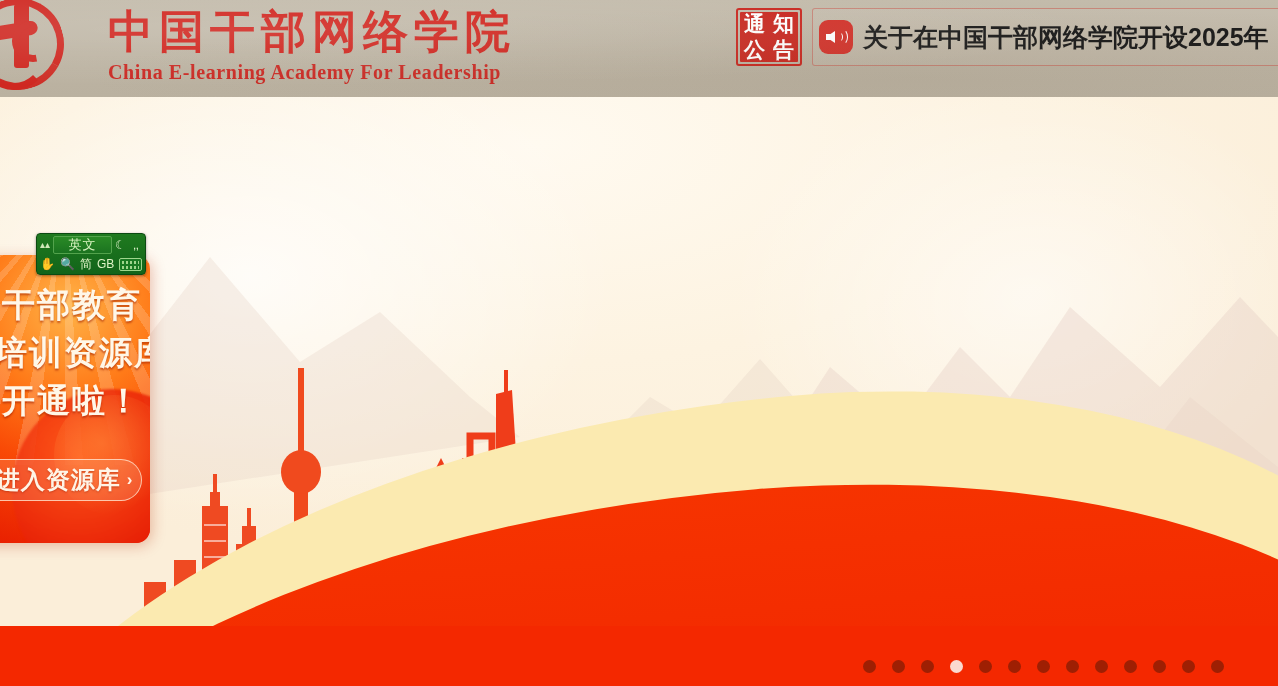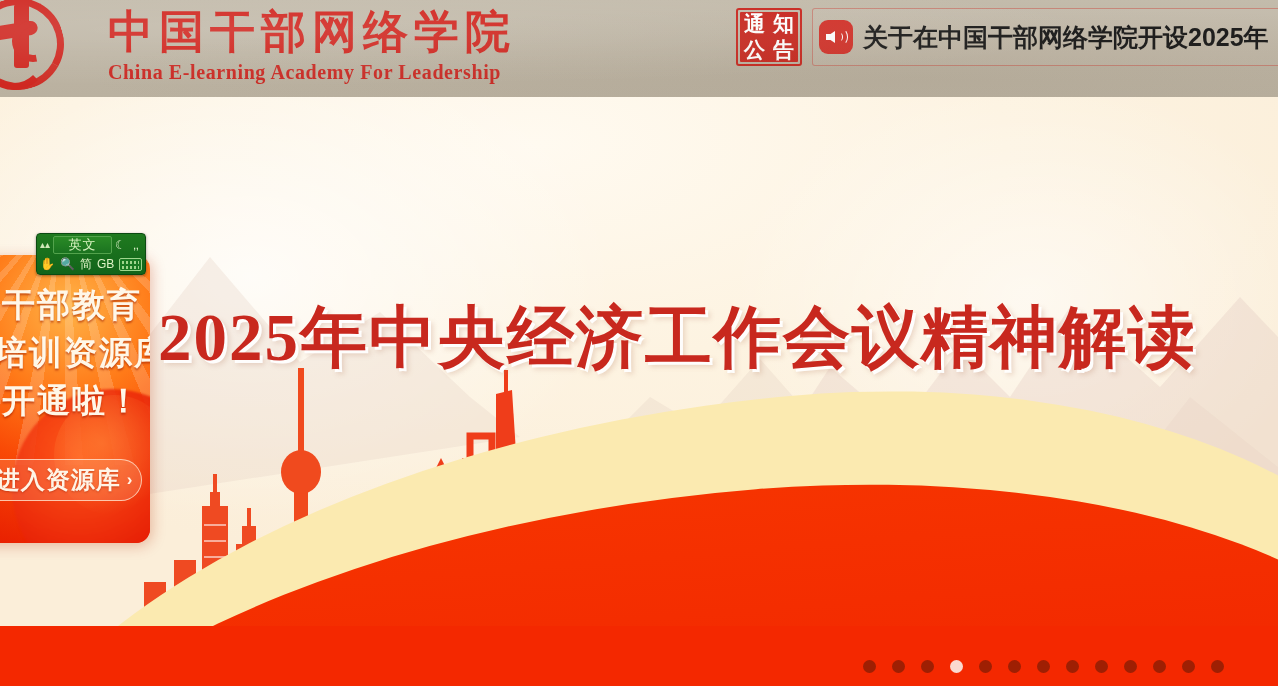--- a/index.html
+++ b/index.html
@@ -382,21 +382,20 @@
         <rect x="414" y="190" width="28" height="2"></rect>
           <rect x="414" y="212" width="28" height="2"></rect>
         <rect x="414" y="234" width="28" height="2"></rect>
       </g>
     </svg>
 
     <div id="curve-cream"></div>
     <div id="curve-red"></div>
     <div id="curve-red-solid"></div>
 
-    <div id="banner-title">2025年中央经济工作会议精神解读</div>
 
     <div id="promo-card">
       <div class="rays"></div>
       <div class="swirl"></div>
       <div class="swirl2"></div>
       <div id="promo-lines">
         <div class="l">干部教育</div>
         <div class="l">培训资源库</div>
         <div class="l">开通啦！</div>
       </div>

